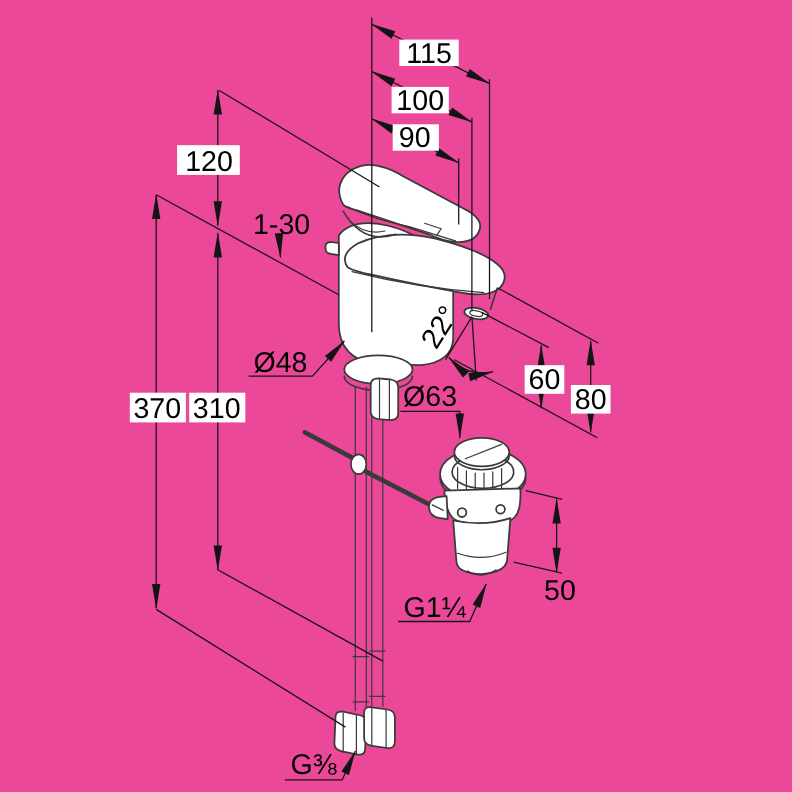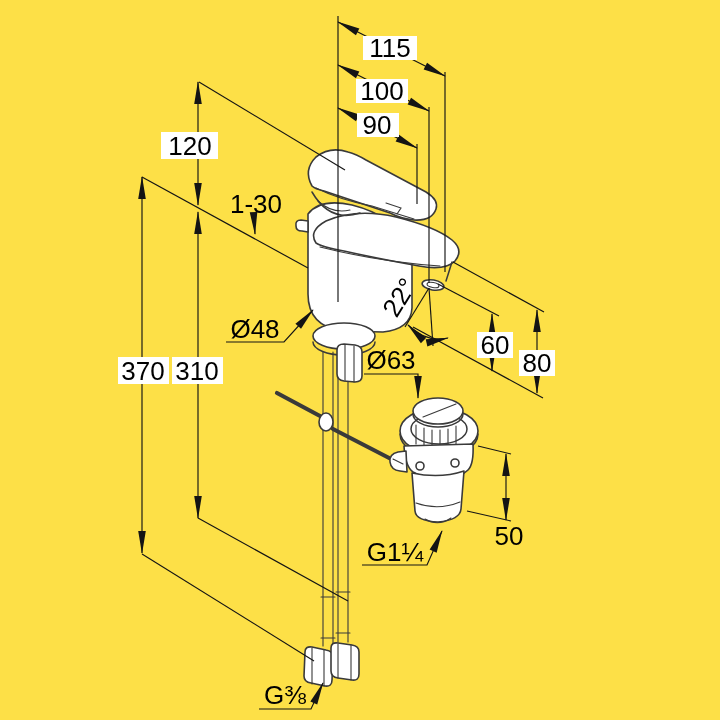--- a/index.html
+++ b/index.html
@@ -1,17 +1,17 @@
 <!DOCTYPE html>
 <html><head>
 <meta charset="utf-8">
 <style>
   html,body{margin:0;padding:0;background:#ffffff;}
   .stage{
-    position:relative;width:720px;height:720px;background:#fde047;
+    position:relative;width:720px;height:720px;background:#ec4899;
     font-family:"Liberation Sans", sans-serif;overflow:hidden;
   }
   svg{display:block;width:720px;height:720px;}
   .part{fill:#ffffff;stroke:#3a3a3a;stroke-width:1.6;stroke-linejoin:round;stroke-linecap:round;}
   .pline{fill:none;stroke:#3a3a3a;stroke-width:1.5;stroke-linejoin:round;stroke-linecap:round;}
   .pthin{fill:none;stroke:#3a3a3a;stroke-width:1.1;stroke-linecap:round;}
   .rod{fill:none;stroke:#3a3a3a;stroke-width:4.2;stroke-linecap:round;}
   .dim{fill:none;stroke:#141414;stroke-width:1.15;}
   .ah{fill:#141414;stroke:none;}
   .lblbg{fill:#ffffff;stroke:none;}

